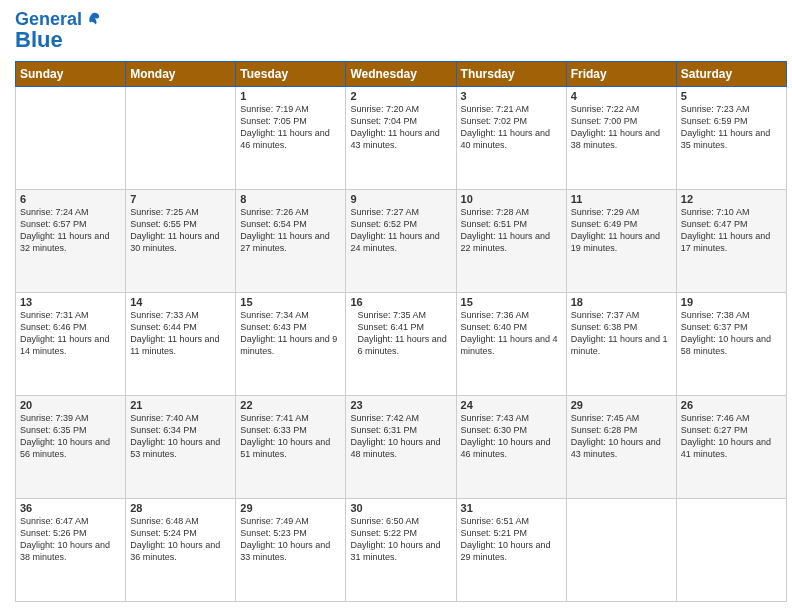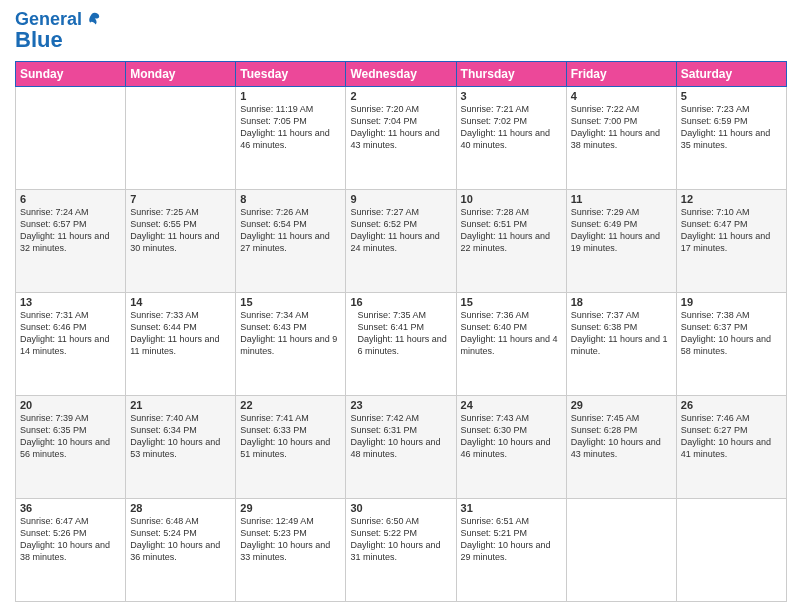--- a/index.html
+++ b/index.html
@@ -55,21 +55,21 @@
       color: #555;
     }
     .calendar {
       flex: 1;
       border: 1px solid #ccc;
       border-collapse: collapse;
       width: 100%;
       table-layout: fixed;
     }
     .calendar th {
-      background-color: #ec4899;
+      background-color: #a16207;
       color: #fff;
       font-size: 12px;
       font-weight: bold;
       padding: 5px 4px;
       text-align: left;
       border: 1px solid #2060c0;
       margin-top: 20px;
     }
     .calendar td {
       vertical-align: top;
@@ -136,21 +136,21 @@
           <th>Friday</th>
           <th>Saturday</th>
         </tr>
     </thead>
     <tbody id="calendar-body">
     <tr>
           <td class="empty"></td>
           <td class="empty"></td>
           <td>
             <span class="day-number">1</span>
-            <div class="cell-content" style="white-space: pre-line;">Sunrise: 11:19 AM
+            <div class="cell-content" style="white-space: pre-line;">Sunrise: 7:19 AM
 Sunset: 7:05 PM
 Daylight: 11 hours and 46 minutes.</div>
           </td>
           <td>
             <span class="day-number">2</span>
             <div class="cell-content" style="white-space: pre-line;">Sunrise: 7:20 AM
 Sunset: 7:04 PM
 Daylight: 11 hours and 43 minutes.</div>
           </td>
           <td>
@@ -312,21 +312,21 @@
 Daylight: 10 hours and 38 minutes.</div>
           </td>
           <td>
             <span class="day-number">28</span>
             <div class="cell-content" style="white-space: pre-line;">Sunrise: 6:48 AM
 Sunset: 5:24 PM
 Daylight: 10 hours and 36 minutes.</div>
           </td>
           <td>
             <span class="day-number">29</span>
-            <div class="cell-content" style="white-space: pre-line;">Sunrise: 12:49 AM
+            <div class="cell-content" style="white-space: pre-line;">Sunrise: 7:49 AM
 Sunset: 5:23 PM
 Daylight: 10 hours and 33 minutes.</div>
           </td>
           <td>
             <span class="day-number">30</span>
             <div class="cell-content" style="white-space: pre-line;">Sunrise: 6:50 AM
 Sunset: 5:22 PM
 Daylight: 10 hours and 31 minutes.</div>
           </td>
           <td>

